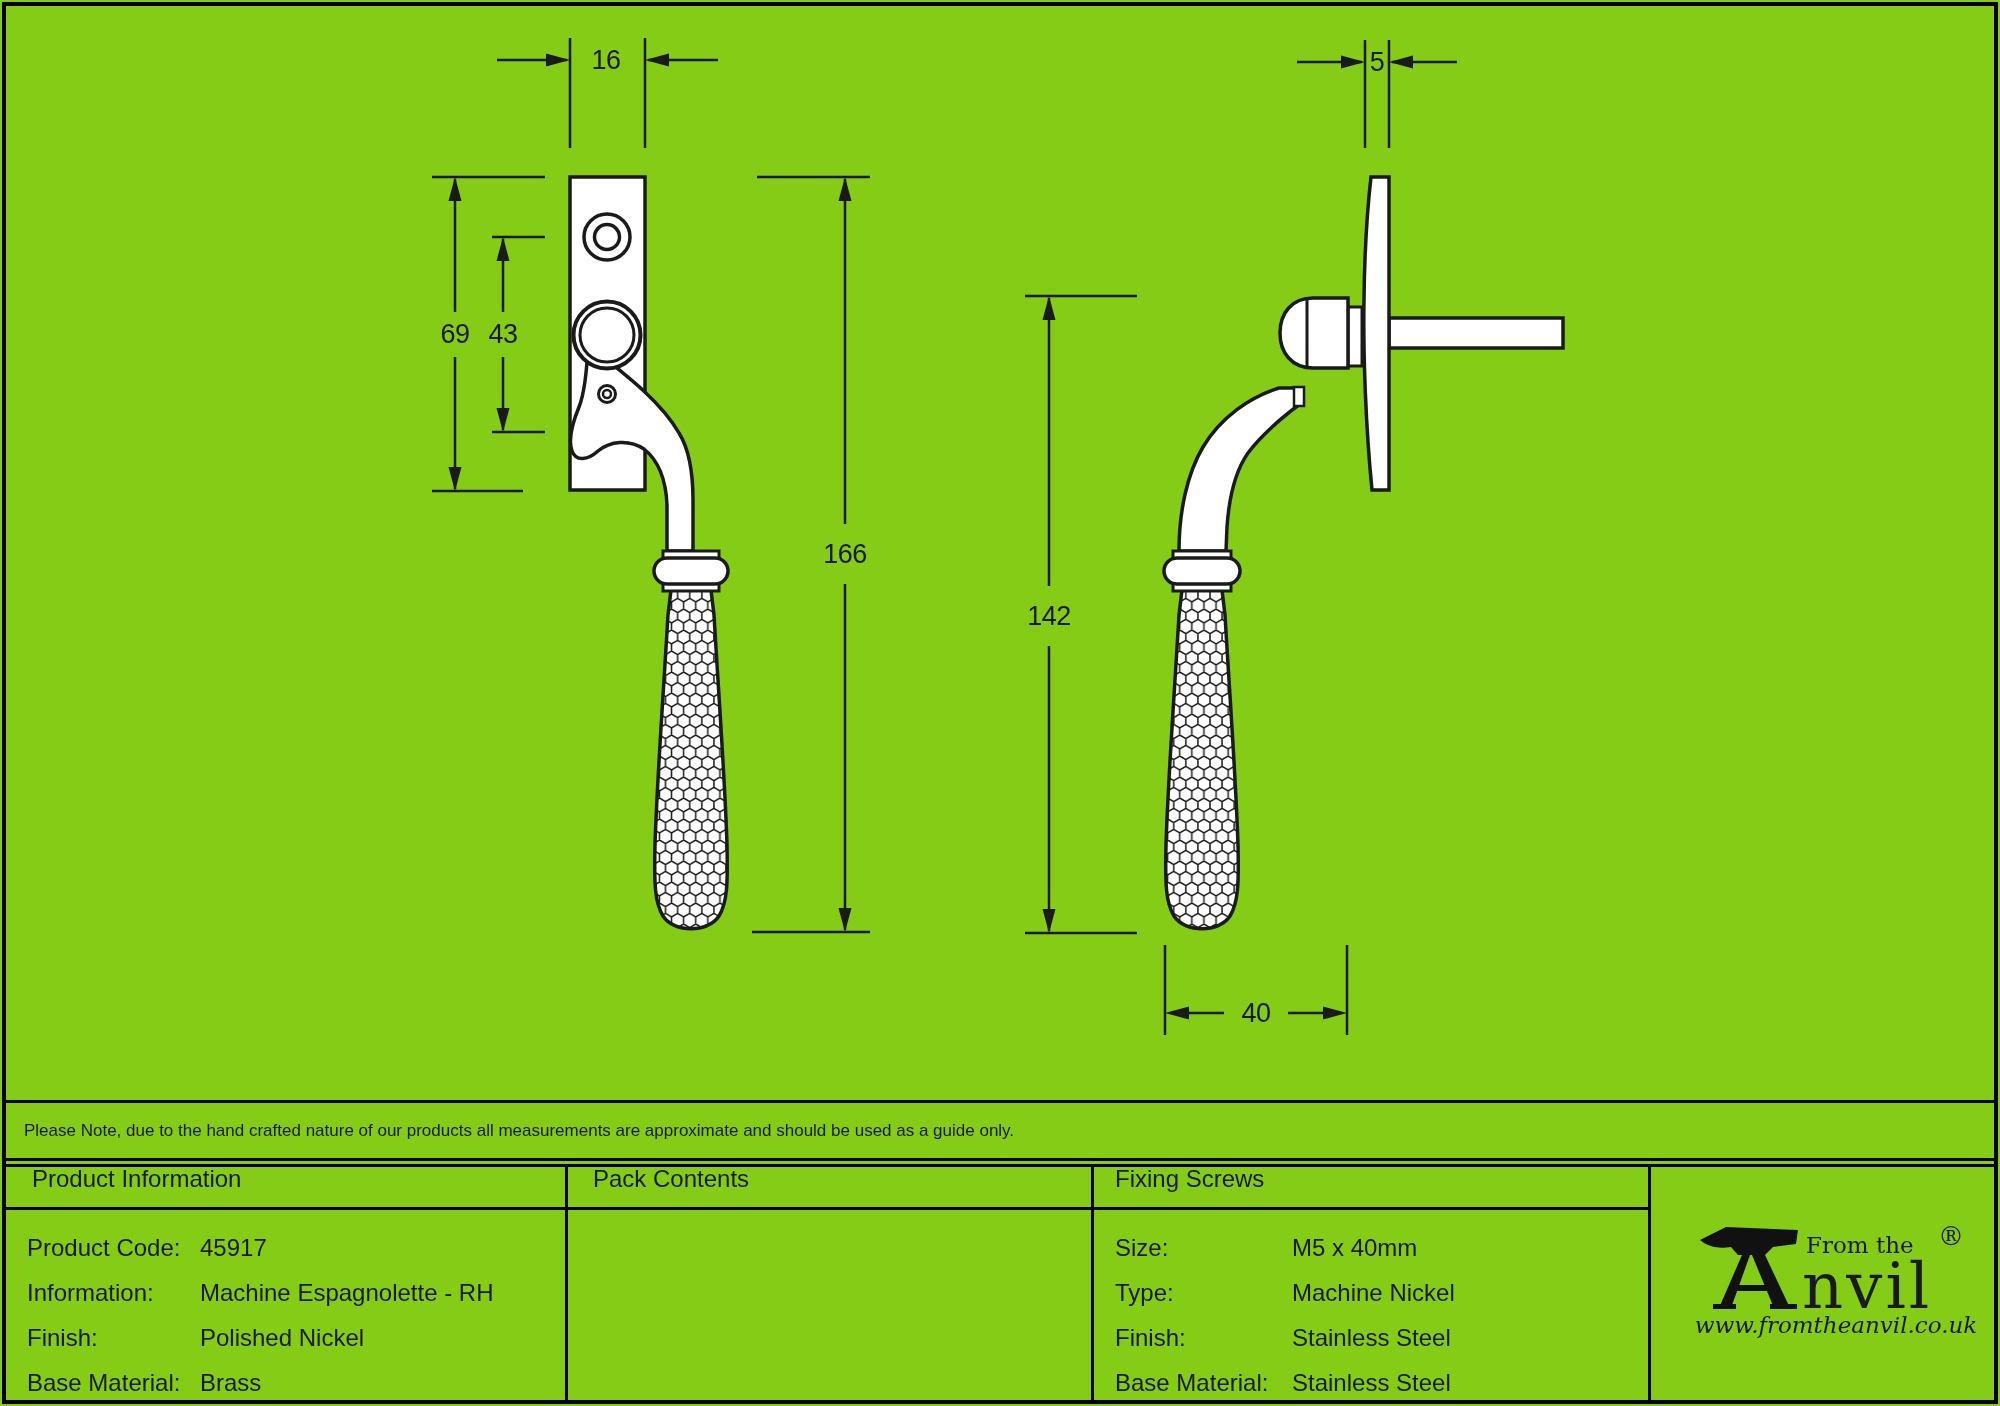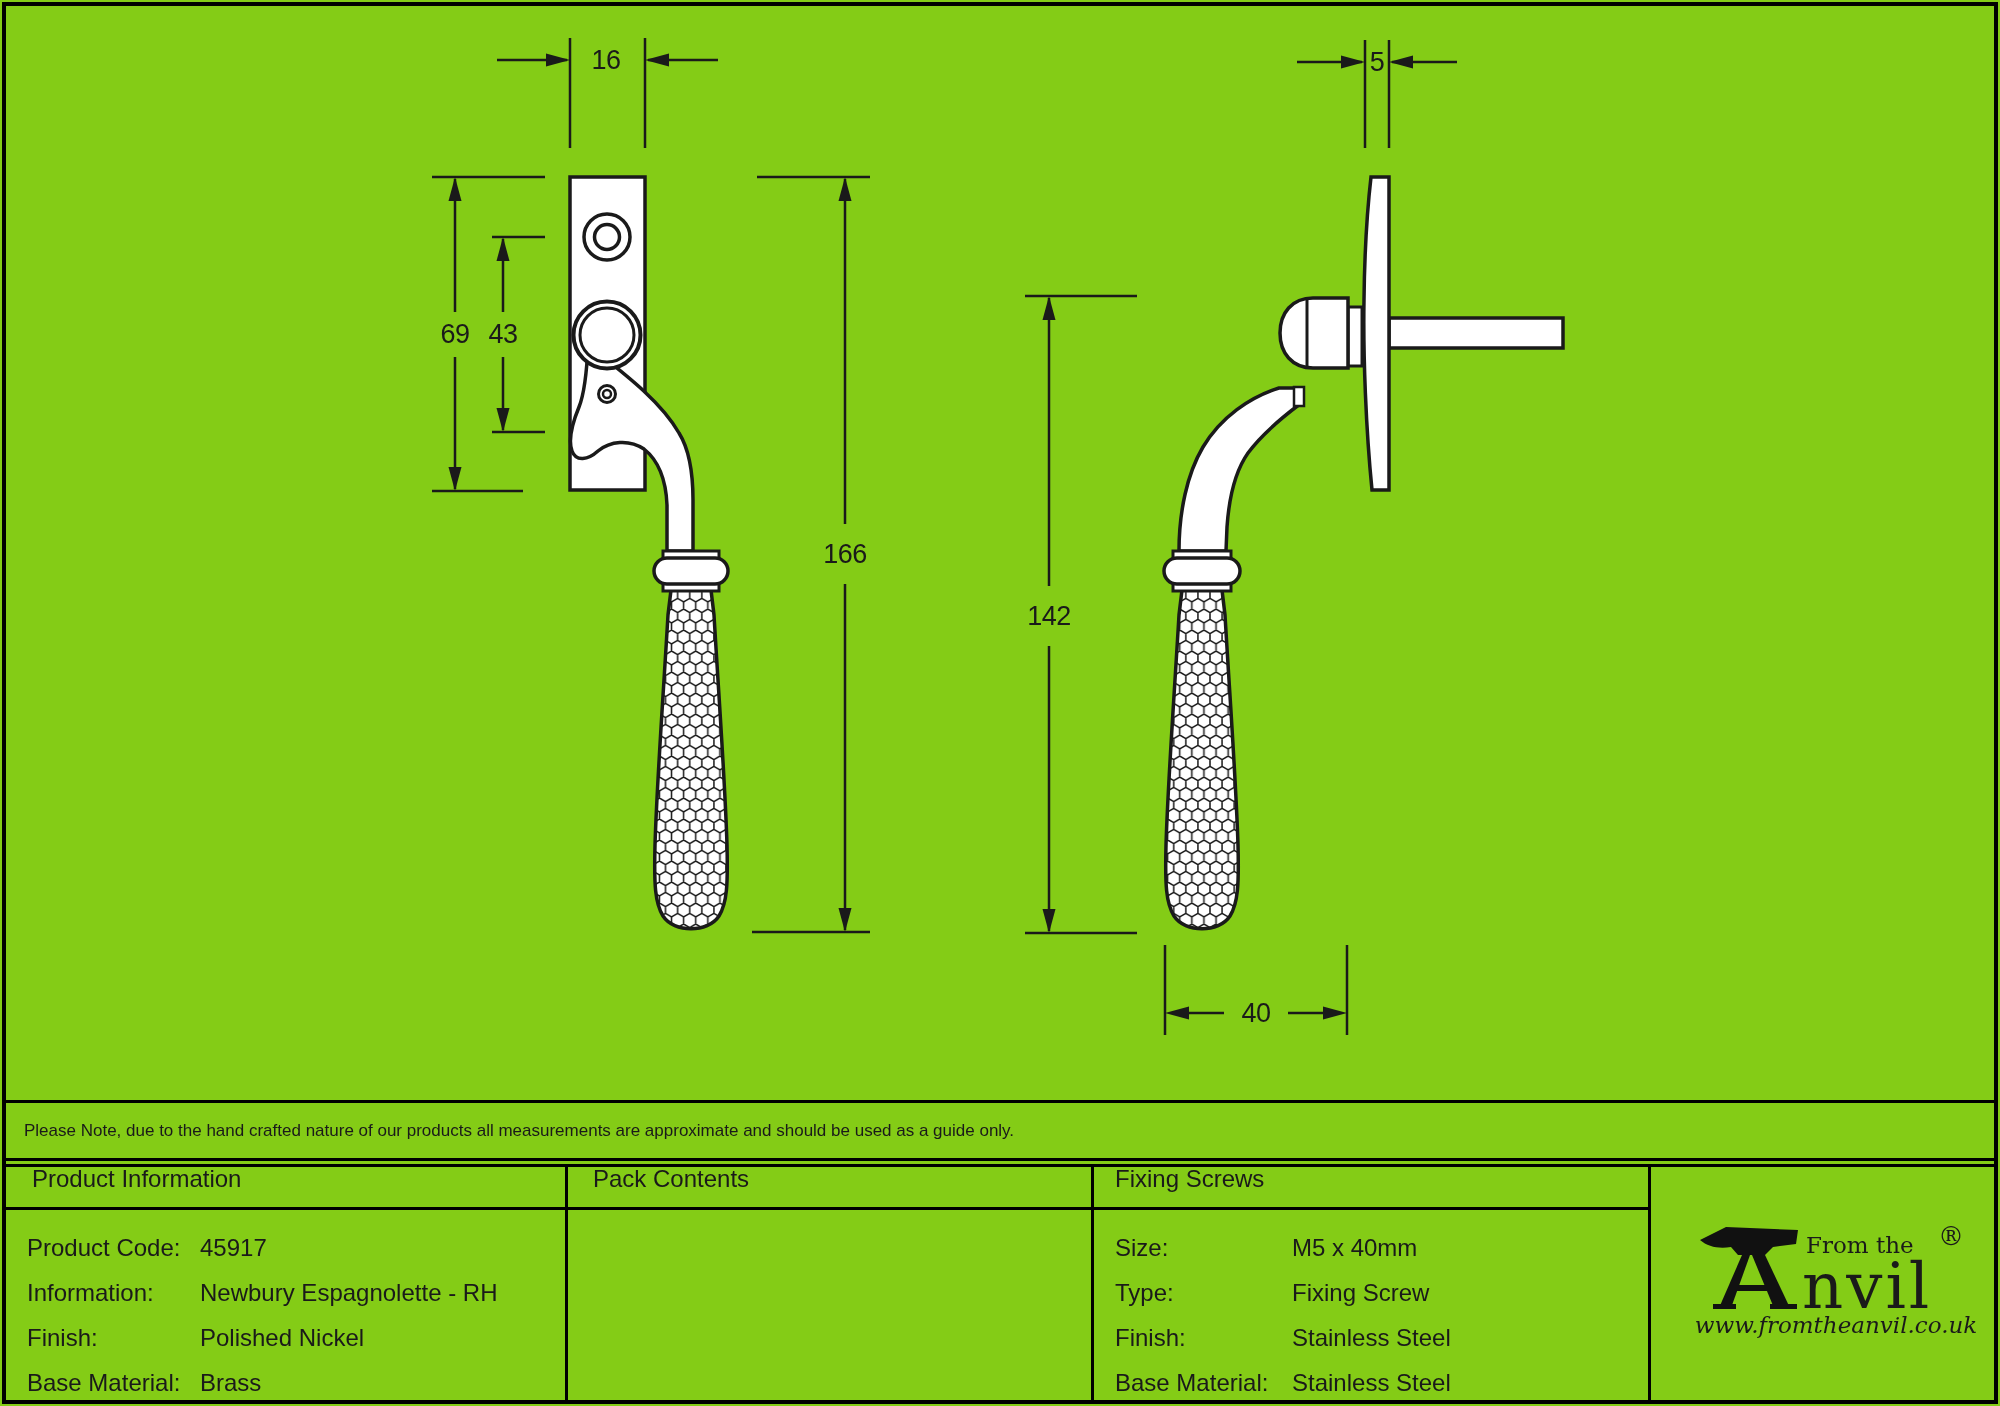--- a/index.html
+++ b/index.html
@@ -213,41 +213,41 @@
     <div class="col-header ch2">Pack Contents</div>
     <div class="col-header ch3">Fixing Screws</div>
 
     <div class="col-body cb1">
       <div class="kv">
         <span class="k">Product Code:</span>
         <span class="v">45917</span>
       </div>
       <div class="kv">
         <span class="k">Information:</span>
-        <span class="v">Newbury Espagnolette - RH</span>
+        <span class="v">Machine Espagnolette - RH</span>
       </div>
       <div class="kv">
         <span class="k">Finish:</span>
         <span class="v">Polished Nickel</span>
       </div>
       <div class="kv">
         <span class="k">Base Material:</span>
         <span class="v">Brass</span>
       </div>
     </div>
 
 
     <div class="col-body cb3">
       <div class="kv">
         <span class="k">Size:</span>
         <span class="v">M5 x 40mm</span>
       </div>
       <div class="kv">
         <span class="k">Type:</span>
-        <span class="v">Fixing Screw</span>
+        <span class="v">Machine Nickel</span>
       </div>
       <div class="kv">
         <span class="k">Finish:</span>
         <span class="v">Stainless Steel</span>
       </div>
       <div class="kv">
         <span class="k">Base Material:</span>
         <span class="v">Stainless Steel</span>
       </div>
     </div>

